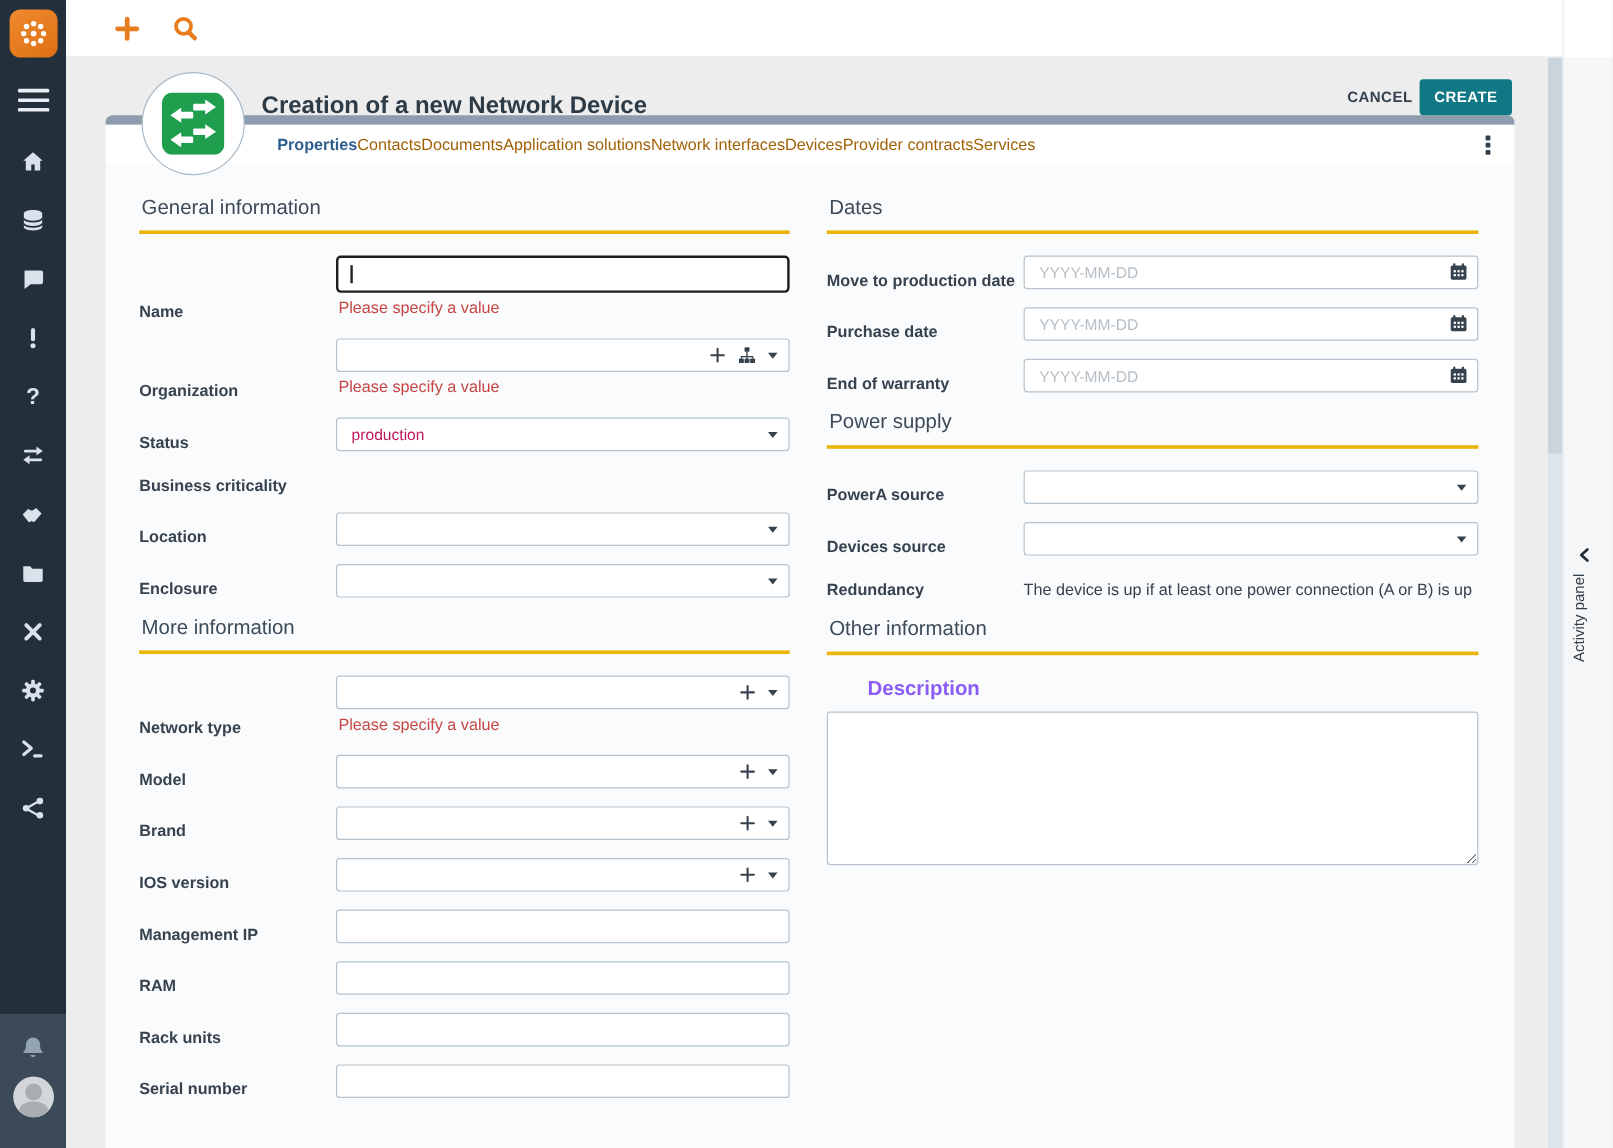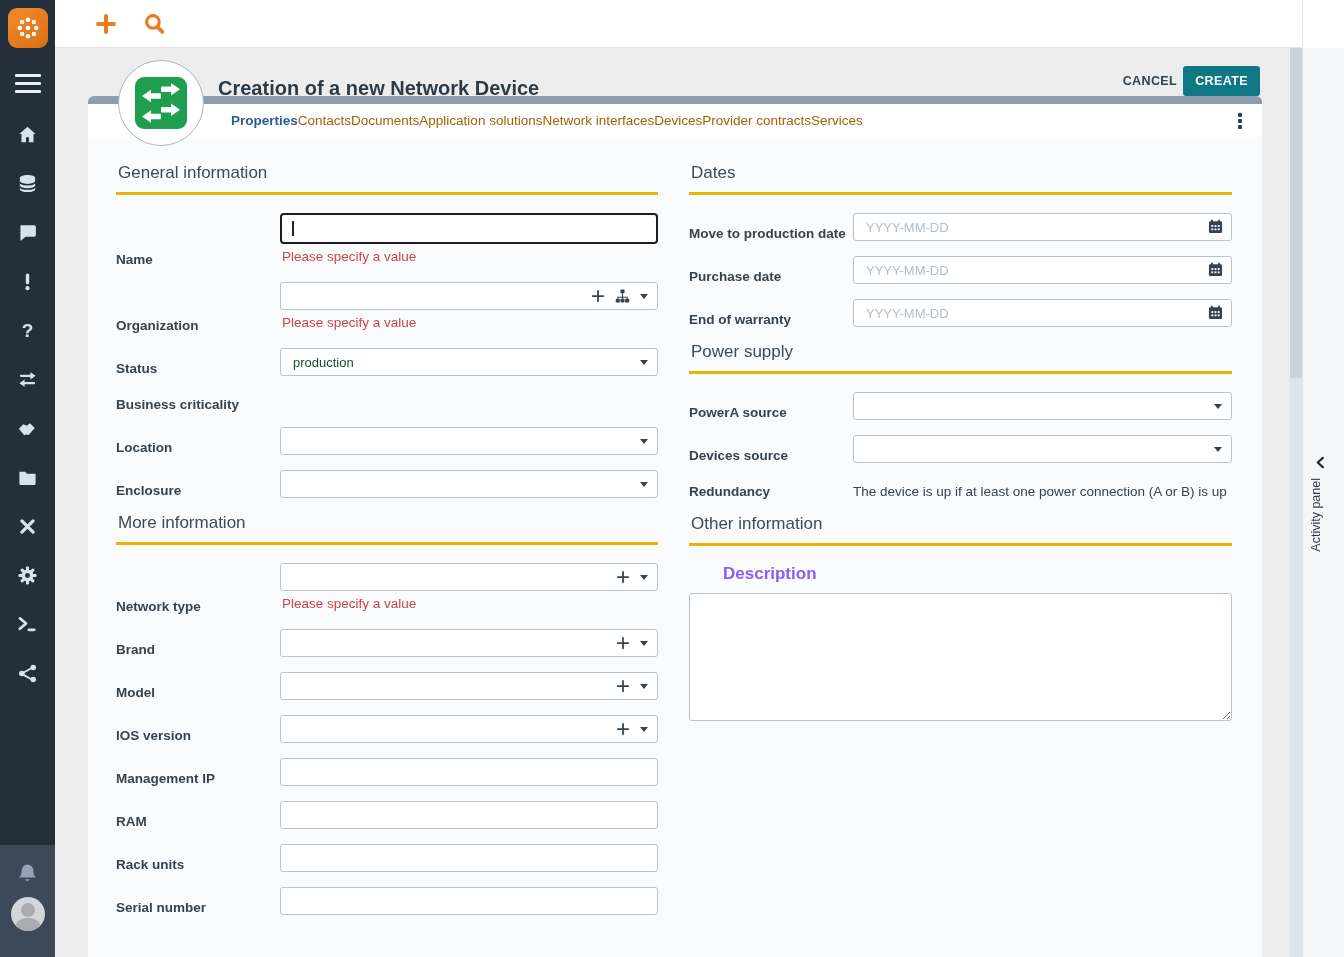--- a/index.html
+++ b/index.html
@@ -59,21 +59,21 @@
   .frow{display:flex;align-items:flex-end;margin-bottom:15px;}
   .flabel{width:164px;flex:0 0 164px;padding-top:6px;font-size:13.5px;font-weight:bold;color:#36434f;}
   .fwrap{flex:1;min-width:0;}
   .control{position:relative;height:26px;border:1px solid #b6c3cd;border-radius:3px;background:#fff;
            display:flex;align-items:center;box-sizing:content-box;cursor:pointer;}
   .control input{border:none;outline:none;background:transparent;width:100%;height:100%;
                  font-family:inherit;font-size:13px;color:#333;padding:0 12px;box-sizing:border-box;}
   .control input::placeholder{color:#b4bec6;}
   .ctrl-focused{border:2px solid #1d1d1d;border-radius:4px;height:27px;}
   .caret-blink{width:1.5px;height:15px;background:#222;margin-left:10px;}
-  .val{font-size:13px;color:#14532d;padding-left:12px;}
+  .val{font-size:13px;color:#be185d;padding-left:12px;}
   .caret-down{width:0;height:0;border-left:4.5px solid transparent;border-right:4.5px solid transparent;
               border-top:5.5px solid #36434f;}
   .icons-right{position:absolute;right:9px;top:0;height:100%;display:flex;align-items:center;gap:10px;}
   .cal-right{position:absolute;right:8px;top:5px;}
   .msg{font-size:13.5px;color:#c74646;margin:5px 0 3px 2px;}
   .static-val{font-size:13.5px;color:#36434f;padding-top:6px;}
 
   .desc-label{font-size:17px;font-weight:bold;color:#8b5cf6;margin:0 0 9px 2px;padding-left:32px;}
   textarea.desc{width:100%;height:128px;box-sizing:border-box;border:1px solid #b6c3cd;border-radius:3px;
                 background:#fff;resize:both;font-family:inherit;font-size:13px;color:#333;padding:8px 10px;outline:none;}
@@ -325,35 +325,35 @@
                       <path d="M8 2v12M2 8h12" stroke="#36434f" stroke-width="2" stroke-linecap="round"></path>
                     </svg>
                   <span class="caret-down"></span>
                 </div>
               </div>
               <div class="msg">Please specify a value</div>
             </div>
           </div>
 
           <div class="frow">
-            <span class="flabel">Brand</span>
+            <span class="flabel">Model</span>
             <div class="fwrap">
                 <div class="control">
               <div class="icons-right">
                 <svg width="14" height="14" viewBox="0 0 16 16">
                       <path d="M8 2v12M2 8h12" stroke="#36434f" stroke-width="2" stroke-linecap="round"></path>
                     </svg>
                 <span class="caret-down"></span>
               </div>
             </div>
               </div>
           </div>
 
           <div class="frow">
-            <span class="flabel">Model</span>
+            <span class="flabel">Brand</span>
             <div class="fwrap">
                 <div class="control">
               <div class="icons-right">
                 <svg width="14" height="14" viewBox="0 0 16 16">
                       <path d="M8 2v12M2 8h12" stroke="#36434f" stroke-width="2" stroke-linecap="round"></path>
                     </svg>
                 <span class="caret-down"></span>
               </div>
             </div>
               </div>

